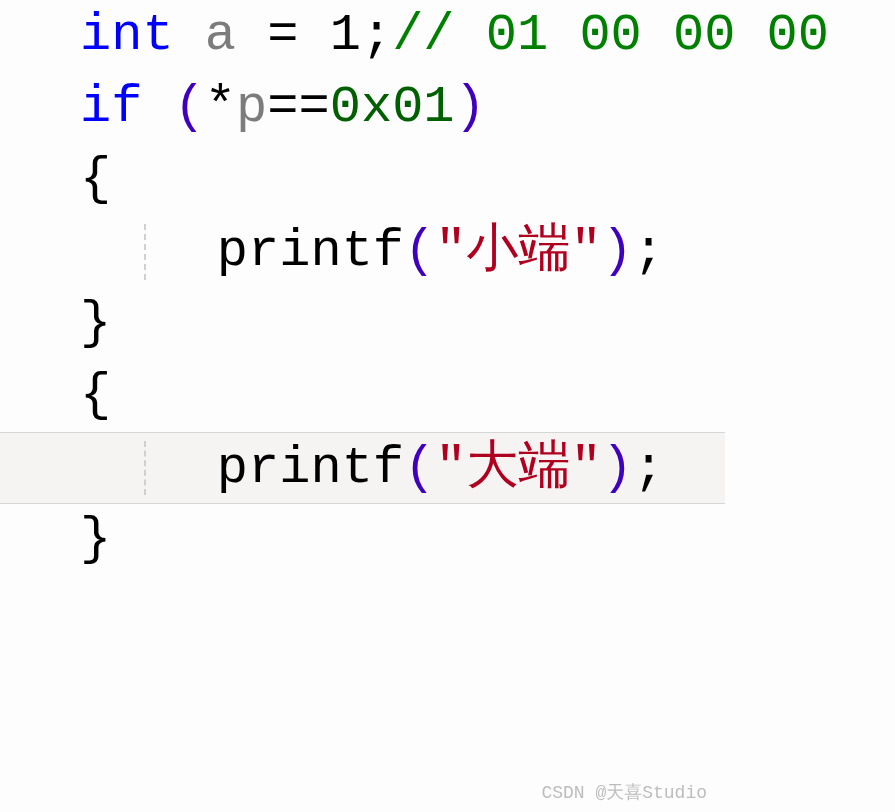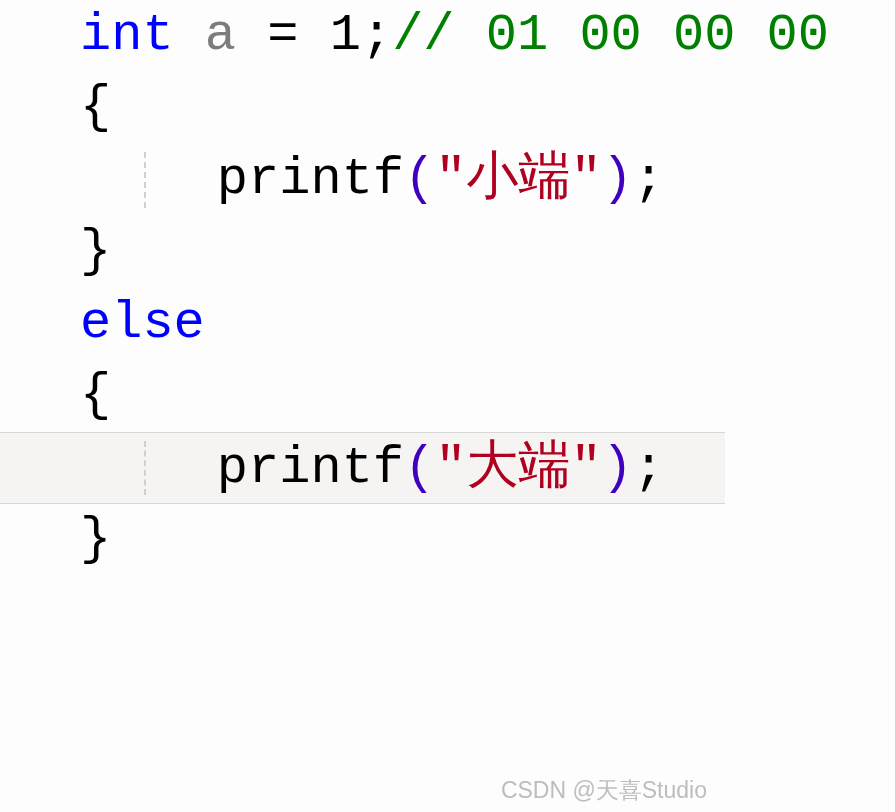--- a/index.html
+++ b/index.html
@@ -45,41 +45,41 @@
     position: absolute;
     left: 144px;
     top: 8px;
     bottom: 8px;
     border-left: 2px dashed #d0d0d0;
   }
   .watermark {
     position: absolute;
     right: 18px;
     bottom: 10px;
-    font-family: Liberation Sans, sans-serif;
-    font-size: 23px;
+    font-family: Liberation Mono, monospace;
+    font-size: 18px;
     color: #bdbdbd;
   }
 </style>
 </head>
 <body>
 
 <div class="container">
 
   <div class="code-line"><span class="kw">int</span><span> </span><span class="ident">a</span><span> </span><span class="op">=</span><span> </span><span class="num">1</span><span class="punct">;</span><span class="cmt">// 01 00 00 00</span></div>
 
 
+  <div class="code-line"><span class="kw">if</span><span> </span><span class="paren">(</span><span class="op">*</span><span class="ident">p</span><span class="op">==</span><span class="hex">0x01</span><span class="paren">)</span></div>
 
   <div class="code-line"><span class="punct">{</span></div>
 
   <div class="code-line"><span class="guide"></span><span>    </span><span class="fn">printf</span><span class="paren">(</span><span class="str">"小端"</span><span class="paren">)</span><span class="punct">;</span></div>
 
   <div class="code-line"><span class="punct">}</span></div>
 
-  <div class="code-line"><span class="kw">else</span></div>
 
   <div class="code-line"><span class="punct">{</span></div>
 
   <div class="code-line hl-line"><span class="guide"></span><span>    </span><span class="fn">printf</span><span class="paren">(</span><span class="str">"大端"</span><span class="paren">)</span><span class="punct">;</span></div>
 
   <div class="code-line"><span class="punct">}</span></div>
 
   <div class="watermark">CSDN @天喜Studio</div>
 </div>
 

